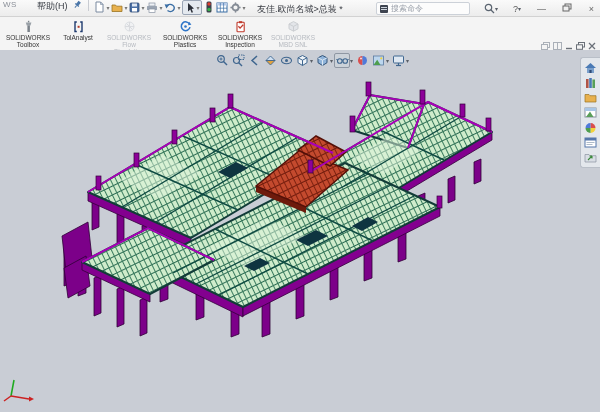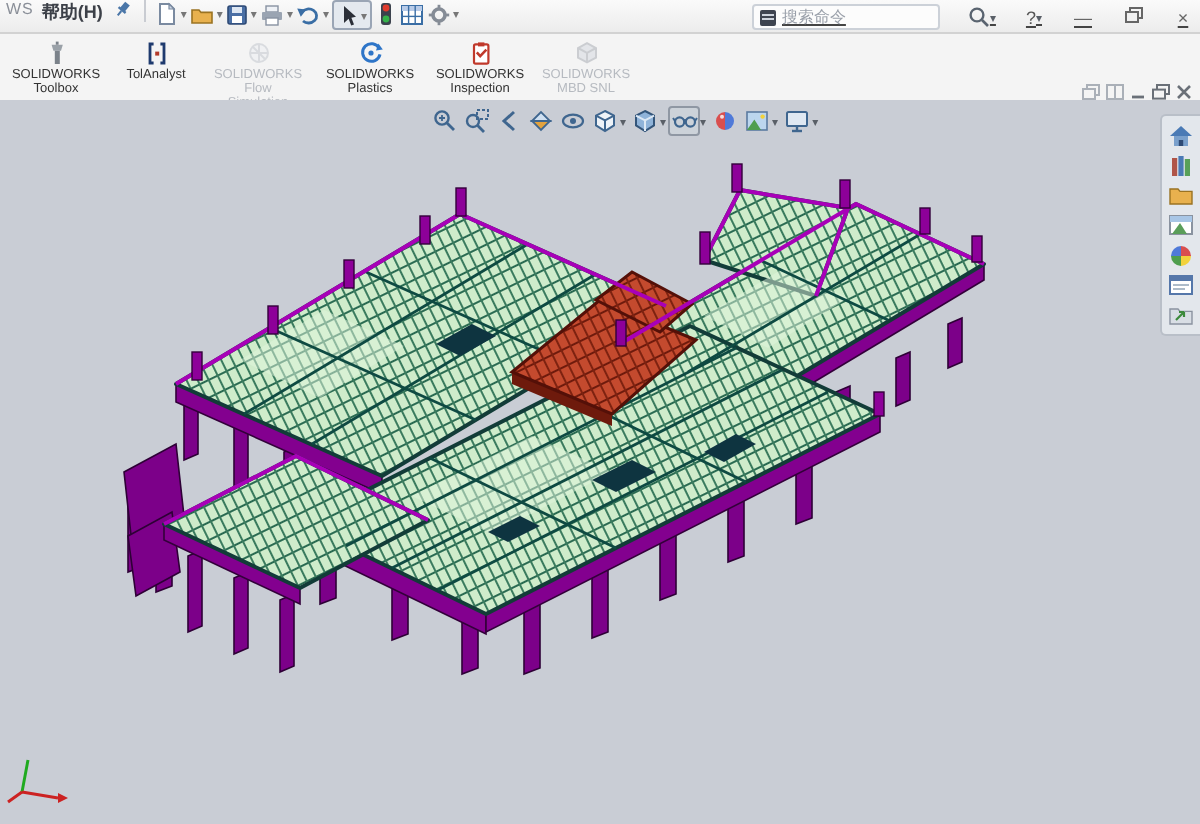--- a/index.html
+++ b/index.html
@@ -3,28 +3,28 @@
 <meta charset="utf-8">
 <style>
   html,body{margin:0;padding:0;width:600px;height:412px;overflow:hidden;}
   body{font-family:"Liberation Sans",sans-serif;position:relative;background:#c9cdd5;
        box-shadow:inset 0 0 0 1px rgba(90,95,105,.55);}
   i{font-style:normal;}
   
   .titlebar{position:absolute;top:0;left:0;right:0;height:16px;background:linear-gradient(#fafafa,#ececec);
             border-bottom:1px solid #d2d2d2;display:flex;align-items:flex-start;font-size:9px;color:#444;}
   .logofrag{margin-left:3px;color:#8a8f98;font-size:8px;letter-spacing:.5px;}
-  .menuitem{margin-left:4px;color:#3c4048;cursor:default;font-weight:bold;}
+  .menuitem{margin-left:20px;color:#3c4048;cursor:default;}
   .pin{margin-left:6px;display:flex;align-items:center;}
   .tbsep{width:1px;height:11px;background:#c9ccd2;margin:0 4px 0 6px;}
   .qa{display:flex;align-items:center;margin:0 1px;height:14px;}
   .qa .dd{font-size:6px;color:#777;margin-left:1px;}
   .qa.sel{border:1px solid #9aa5b5;background:#e4e9ef;border-radius:2px;padding:0 2px;height:13px;}
   .wintitle{position:absolute;left:50%;top:3px;transform:translateX(-50%);font-size:9px;color:#3a3d44;white-space:nowrap;}
-  .trcluster{position:absolute;right:3px;top:2px;display:flex;align-items:center;gap:14px;text-decoration:underline;}
+  .trcluster{position:absolute;right:3px;top:2px;display:flex;align-items:center;gap:14px;}
   .searchbox{width:86px;height:11px;background:#fcfcfc;border:1px solid #ccd1d8;border-radius:2px;
              display:flex;align-items:center;gap:3px;padding:0 3px;}
   .scopeicon{width:8px;height:8px;background:#3e4450;border-radius:1px;position:relative;flex:0 0 auto;}
   .scopeicon:before{content:"";position:absolute;left:1px;top:2px;width:6px;height:1px;background:#cdd3dc;box-shadow:0 2px 0 #cdd3dc;}
   .ph{font-size:8px;color:#9aa0aa;white-space:nowrap;overflow:hidden;}
   .tbtn{display:flex;align-items:center;color:#555;font-size:9px;}
   .winctl{width:11px;text-align:center;font-size:9px;color:#666;line-height:12px;}
   
   .ribbon{position:absolute;top:17px;left:0;right:0;height:32px;background:#f4f4f4;border-bottom:1px solid #c4c9d0;
           display:flex;align-items:flex-start;padding-top:2px;}
@@ -128,20 +128,21 @@
         <g stroke="#858c96" stroke-width="1.4">
           <line x1="5.5" y1="0.4" x2="5.5" y2="2"></line>
           <line x1="5.5" y1="9" x2="5.5" y2="10.6"></line>
           <line x1="0.4" y1="5.5" x2="2" y2="5.5"></line>
           <line x1="9" y1="5.5" x2="10.6" y2="5.5"></line>
         </g>
       </svg>
     <i class="dd">▾</i>
     </span>
 
+  <span class="wintitle">友佳.欧尚名城&gt;总装 *</span>
 
   <span class="trcluster">
     <span class="searchbox">
       <span class="scopeicon"></span>
       <span class="ph">搜索命令</span>
     </span>
     <span class="tbtn">
       <svg width="11" height="11">
           <circle cx="4.5" cy="4.5" r="3.2" fill="none" stroke="#5a6470" stroke-width="1.2"></circle>
           <line x1="7" y1="7" x2="10" y2="10" stroke="#5a6470" stroke-width="1.3"></line>

